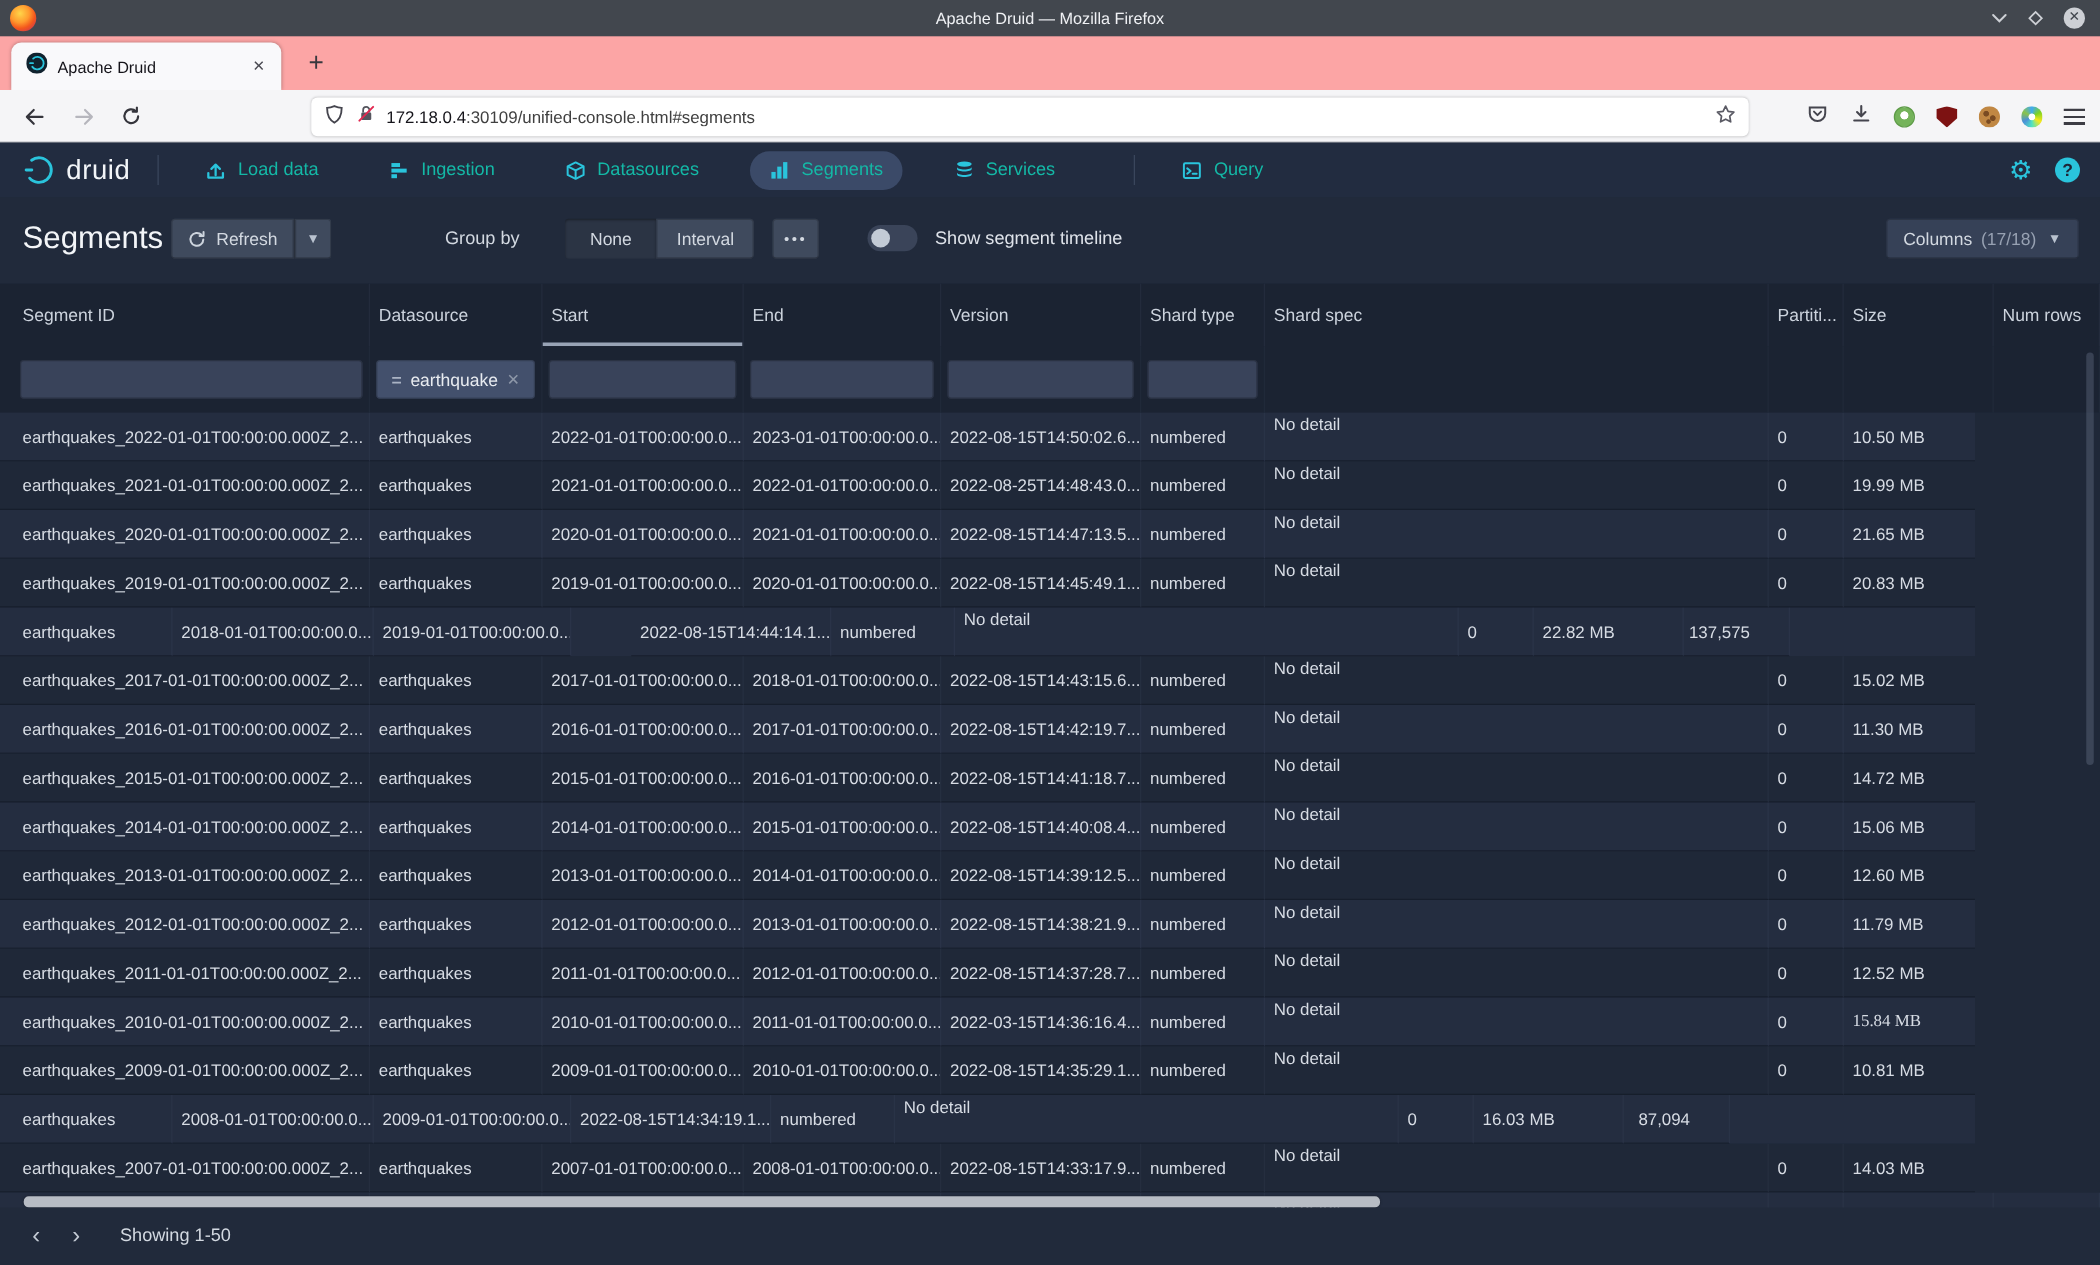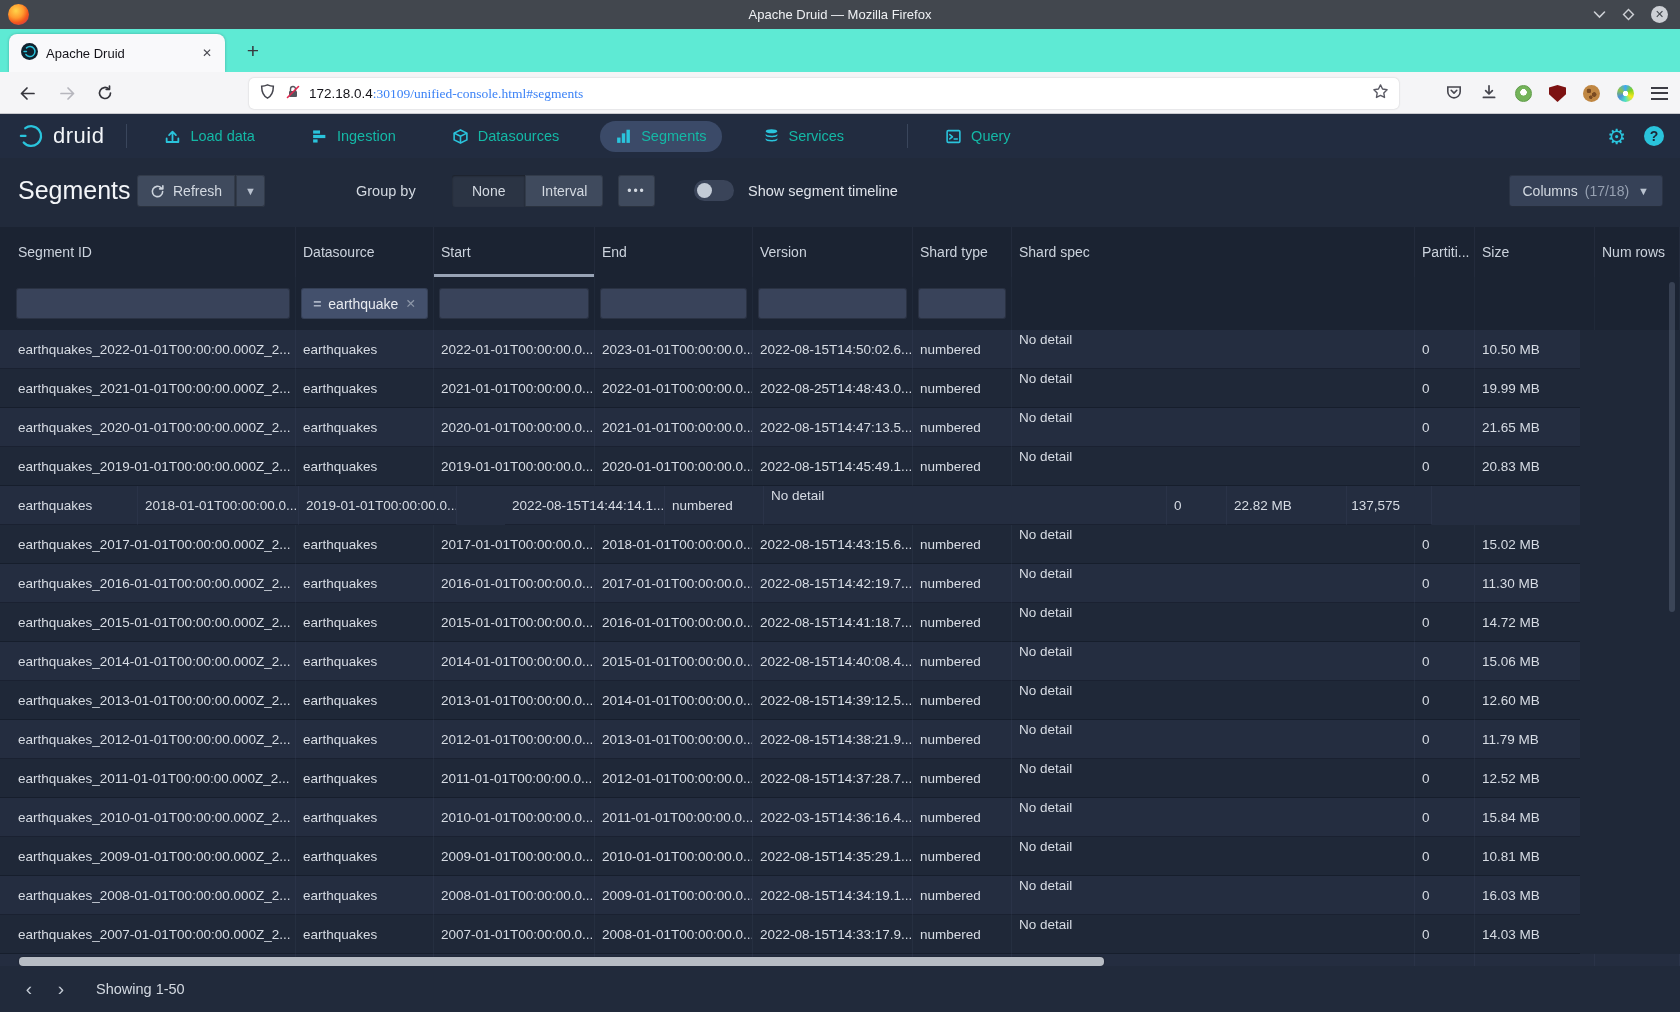--- a/index.html
+++ b/index.html
@@ -10,38 +10,38 @@
   #titlebar { position:absolute; left:0; top:0; width:1680px; height:29px; background:#42474e;
     display:flex; align-items:center; }
   #ff-logo { position:absolute; left:8px; top:4px; width:21px; height:21px; border-radius:50%;
     background:radial-gradient(circle at 38% 32%, #ffd54a 0%, #ff9a2e 38%, #f4571c 62%, #b5286c 100%); }
   #window-title { flex:1; text-align:center; color:#eff1f4; font-size:13px; }
   #win-controls { position:absolute; right:12px; top:0; height:29px; display:flex; align-items:center; gap:16px; }
   #win-controls svg { display:block; }
   .wc-close { width:17px; height:17px; border-radius:50%; background:#cdd0d5; color:#42474e;
     font-size:11px; line-height:17px; text-align:center; font-weight:bold; }
 
-  #tabbar { position:absolute; left:0; top:29px; width:1680px; height:43px; background:#5eead4; }
+  #tabbar { position:absolute; left:0; top:29px; width:1680px; height:43px; background:#fca5a5; }
   #tab { position:absolute; left:9px; top:5px; width:216px; height:38px; background:#f9f9fb;
     border-radius:8px 8px 0 0; box-shadow:0 0 3px rgba(0,0,0,.25); display:flex; align-items:center; padding:0 8px 0 12px; }
   #tab-title { flex:1; font-size:13px; color:#15141a; margin-left:8px; white-space:nowrap; overflow:hidden; }
   #tab-close { width:20px; height:20px; border-radius:4px; text-align:center; line-height:20px;
     color:#4a4a52; font-size:12px; }
   #newtab-btn { position:absolute; left:238px; top:8px; width:30px; height:30px; border-radius:4px;
     text-align:center; line-height:28px; font-size:21px; color:#38383e; }
 
   #toolbar { position:absolute; left:0; top:72px; width:1680px; height:42px; background:#f5f5f7;
     border-bottom:1px solid #c9c9ce; }
   .nav-btn { position:absolute; top:6px; width:30px; height:30px; border-radius:4px;
     display:flex; align-items:center; justify-content:center; }
   #urlbar { position:absolute; left:249px; top:6px; width:1150px; height:31px; background:#ffffff;
     border-radius:5px; box-shadow:0 0 2px rgba(0,0,0,.2); display:flex; align-items:center; padding:0 10px; }
   #url-text { font-size:13.5px; margin-left:8px; flex:1; white-space:nowrap; overflow:hidden; }
   #url-text .host { color:#15141a; }
-  #url-text .rest { color:#3b82f6;font-family:Liberation Serif, serif; }
+  #url-text .rest { color:#404040; }
   #toolbar-icons { position:absolute; right:12px; top:6px; height:31px; display:flex; align-items:center; gap:17px; }
   .ext { width:17px; height:17px; }
   .ext-green { border-radius:50%; background:radial-gradient(circle at 50% 42%, #ffffff 0 3px, #74b35a 3.5px); border:1.5px solid #5d9b47; }
   .ext-ublock { background:#7d1212; clip-path:polygon(50% 0,100% 14%,100% 55%,50% 100%,0 55%,0 14%); }
   .ext-cookie { border-radius:50%;
     background:radial-gradient(circle at 35% 35%, #7a4b22 2px, transparent 2.6px),
                radial-gradient(circle at 66% 56%, #7a4b22 2px, transparent 2.6px),
                radial-gradient(circle at 46% 72%, #7a4b22 1.5px, transparent 2.1px), #c08743; }
   .ext-asterisk { border-radius:50%;
     background:radial-gradient(circle at 50% 50%, #ffffff 0 2.4px, transparent 3px),
@@ -515,37 +515,36 @@
     </div>
     <div class="tr odd">
       <div class="td" style="width: 296px;">earthquakes_2010-01-01T00:00:00.000Z_2...</div>
       <div class="td" style="width: 138px;">earthquakes</div>
       <div class="td" style="width: 161px;">2010-01-01T00:00:00.0...</div>
       <div class="td" style="width: 158px;">2011-01-01T00:00:00.0...</div>
       <div class="td" style="width: 160px;">2022-03-15T14:36:16.4...</div>
       <div class="td" style="width: 99px;">numbered</div>
       <div class="td cell-top" style="width: 403px;">No detail</div>
       <div class="td" style="width: 60px;">0</div>
-      <div class="td" style="width: 120px;">15.84 MB</div>
+      <div class="td" style="width: 120px; font-family: Liberation Serif, serif;">15.84 MB</div>
       <div class="td cell-right" style="width: 85px;">90,064</div>
     </div>
     <div class="tr even">
       <div class="td" style="width: 296px;">earthquakes_2009-01-01T00:00:00.000Z_2...</div>
       <div class="td" style="width: 138px;">earthquakes</div>
       <div class="td" style="width: 161px;">2009-01-01T00:00:00.0...</div>
       <div class="td" style="width: 158px;">2010-01-01T00:00:00.0...</div>
       <div class="td" style="width: 160px;">2022-08-15T14:35:29.1...</div>
       <div class="td" style="width: 99px;">numbered</div>
       <div class="td cell-top" style="width: 403px;">No detail</div>
       <div class="td" style="width: 60px;">0</div>
       <div class="td" style="width: 120px;">10.81 MB</div>
       <div class="td cell-right" style="width: 85px;">59,116</div>
     </div>
     <div class="tr odd">
-      <div class="td" style="width: 296px;">earthquakes_2008-01-01T00:00:00.000Z_2...</div>
       <div class="td" style="width: 138px;">earthquakes</div>
       <div class="td" style="width: 161px;">2008-01-01T00:00:00.0...</div>
       <div class="td" style="width: 158px;">2009-01-01T00:00:00.0...</div>
       <div class="td" style="width: 160px;">2022-08-15T14:34:19.1...</div>
       <div class="td" style="width: 99px;">numbered</div>
       <div class="td cell-top" style="width: 403px;">No detail</div>
       <div class="td" style="width: 60px;">0</div>
       <div class="td" style="width: 120px;">16.03 MB</div>
       <div class="td cell-right" style="width: 85px;">87,094</div>
     </div>

